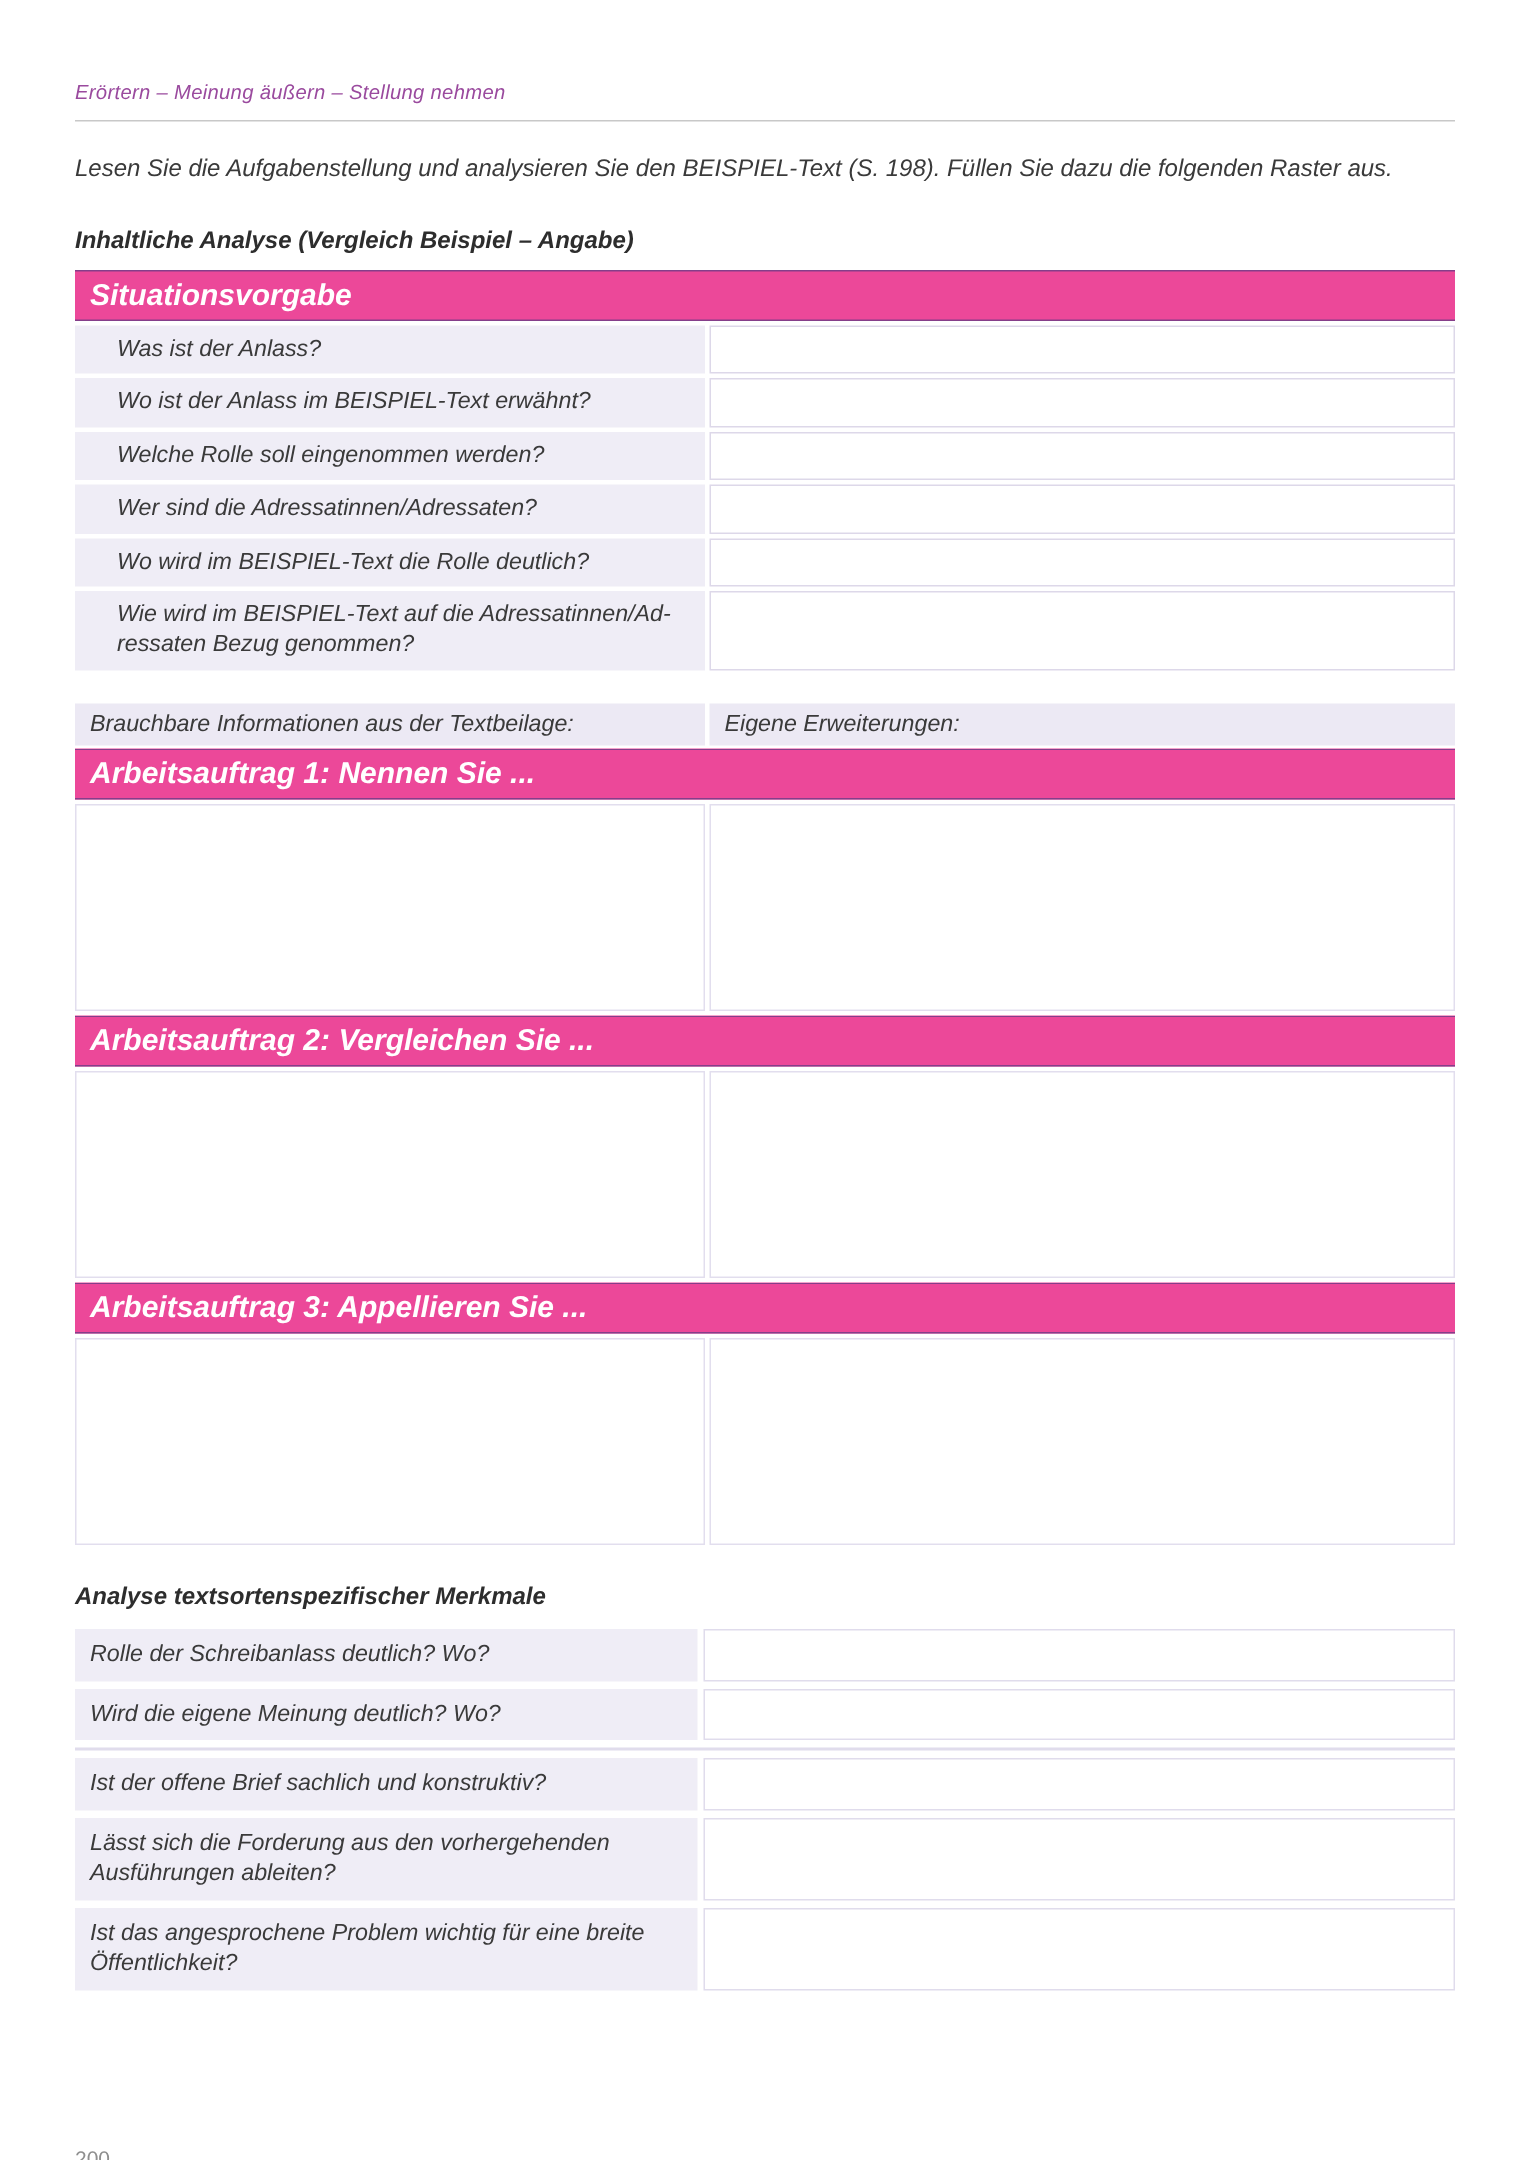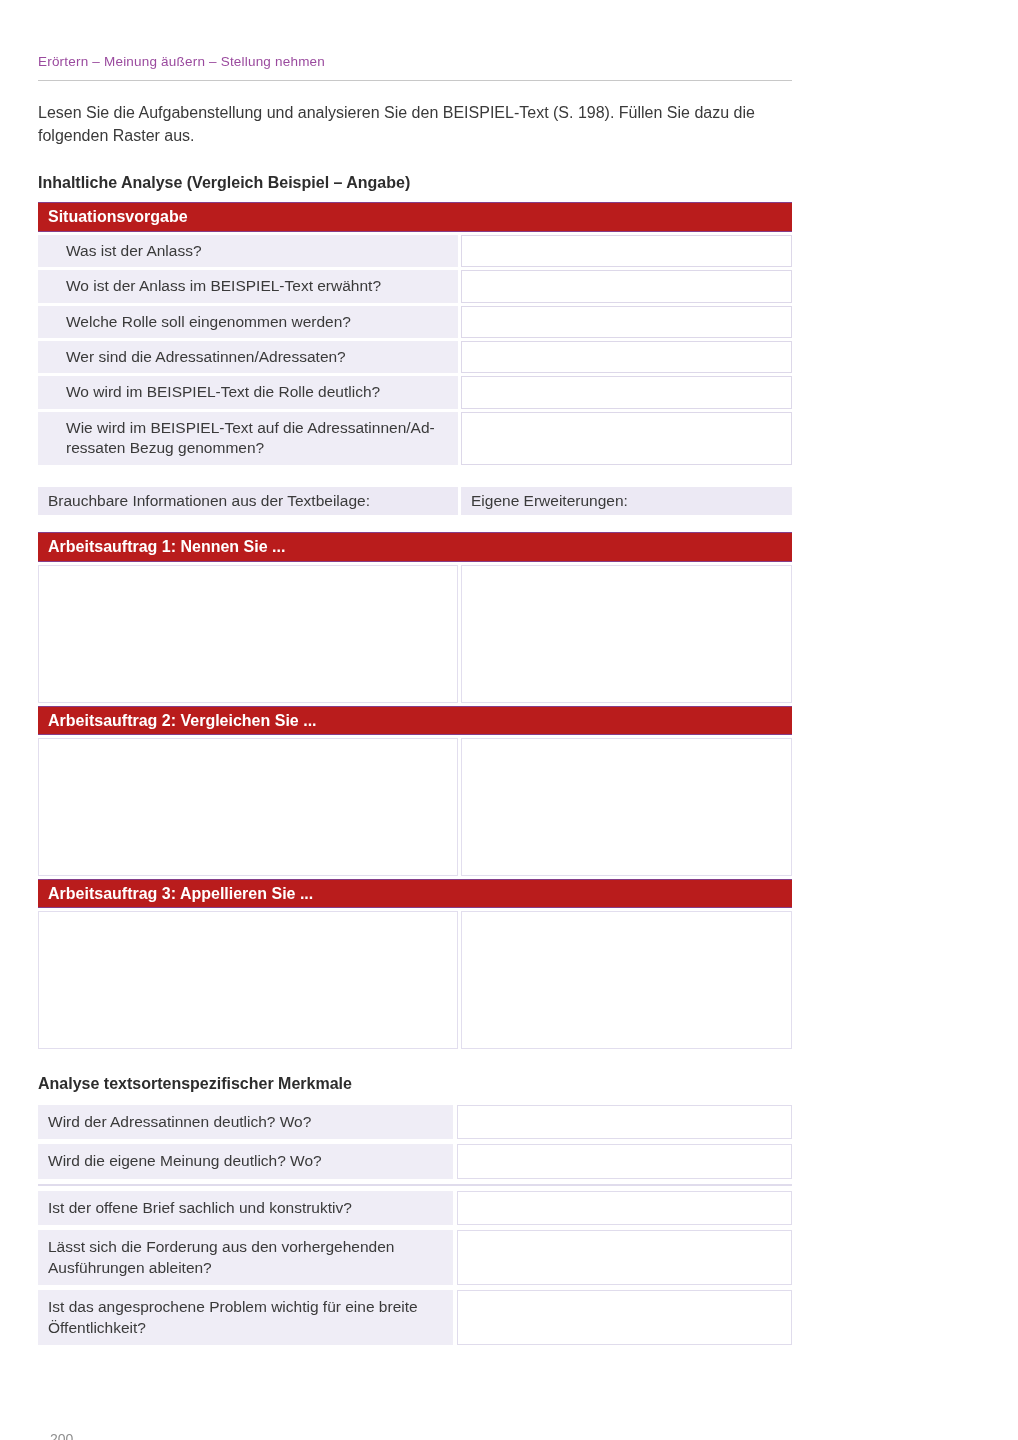--- a/index.html
+++ b/index.html
@@ -5,21 +5,21 @@
   * { box-sizing: border-box; }
   html, body { margin: 0; padding: 0; }
   body {
     width: 1018px; height: 1440px;
     background: #ffffff;
     font-family: "Liberation Sans", sans-serif;
     color: #3a3a3a;
     position: relative;
     overflow: hidden;
   }
-  .page { position: absolute; left: 38px; top: 0; width: 754px; }
+  .page { position: absolute; left: 50px; top: 0; width: 920px; font-style: italic; }
 
   .breadcrumb {
     margin-top: 54px;
     font-size: 13.5px;
     color: #9a4a9e;
     letter-spacing: 0.2px;
   }
   .rule {
     border: 0; border-top: 1px solid #c8c8c8;
     margin: 11px 0 0 0;
@@ -42,24 +42,24 @@
   }
 
   .section-heading {
     margin: 27px 0 10px 0;
     font-size: 16px; font-weight: bold; color: #2d2d2d;
   }
   .section-heading.second { margin-top: 26px; margin-bottom: 12px; }
 
   
   .band {
-    background: #b91c1c;
+    background: #ec4899;
     color: #ffffff;
     font-weight: bold;
-    font-size: 16px;
+    font-size: 20px;
     padding: 5px 10px;
     line-height: 1.2;
     box-shadow: inset 0 1px 0 #853e8a, inset 0 -1px 0 #853e8a;
   }
 
   
   .qrow { display: flex; gap: 3px; margin-top: 3px; }
   .qcell {
     background: #efedf6;
     font-size: 15.5px;
@@ -69,21 +69,21 @@
   }
   .t1 .qcell { width: 420px; padding-left: 28px; }
   .acell { flex: 1; background: #ffffff; border: 1px solid #ddd8e9; }
 
   .t3 .qrow { gap: 4px; margin-top: 5px; }
   .t3 .qcell { width: 415px; padding: 7px 12px 7px 10px; }
   .t3 .acell { border-color: #e0dcec; }
 
   
   .t2 { margin-top: 22px; }
-  .t2-head { display: flex; gap: 3px; margin-bottom: 17px; }
+  .t2-head { display: flex; gap: 3px; margin-bottom: 2px; }
   .t2-head-cell {
     background: #ece9f4;
     font-size: 15.5px;
     padding: 5px 10px;
     line-height: 1.2;
     color: #3a3a3a;
   }
   .t2-head-cell.left { width: 420px; }
   .t2-head-cell.right { flex: 1; }
   .bigrow { display: flex; gap: 3px; margin: 3px 0 3px 0; }
@@ -160,21 +160,21 @@
     <div class="bigrow">
       <div class="bigcell left"></div>
       <div class="bigcell right"></div>
     </div>
   </div>
 
   <h2 class="section-heading second">Analyse textsortenspezifischer Merkmale</h2>
 
   <div class="table t3">
     <div class="qrow">
-      <div class="qcell">Wird der Adressatinnen deutlich? Wo?</div>
+      <div class="qcell">Rolle der Schreibanlass deutlich? Wo?</div>
       <div class="acell"></div>
     </div>
     <div class="qrow">
       <div class="qcell">Wird die eigene Meinung deutlich? Wo?</div>
       <div class="acell"></div>
     </div>
     <div class="qrow">
       <div class="acell"></div>
     </div>
     <div class="qrow">

